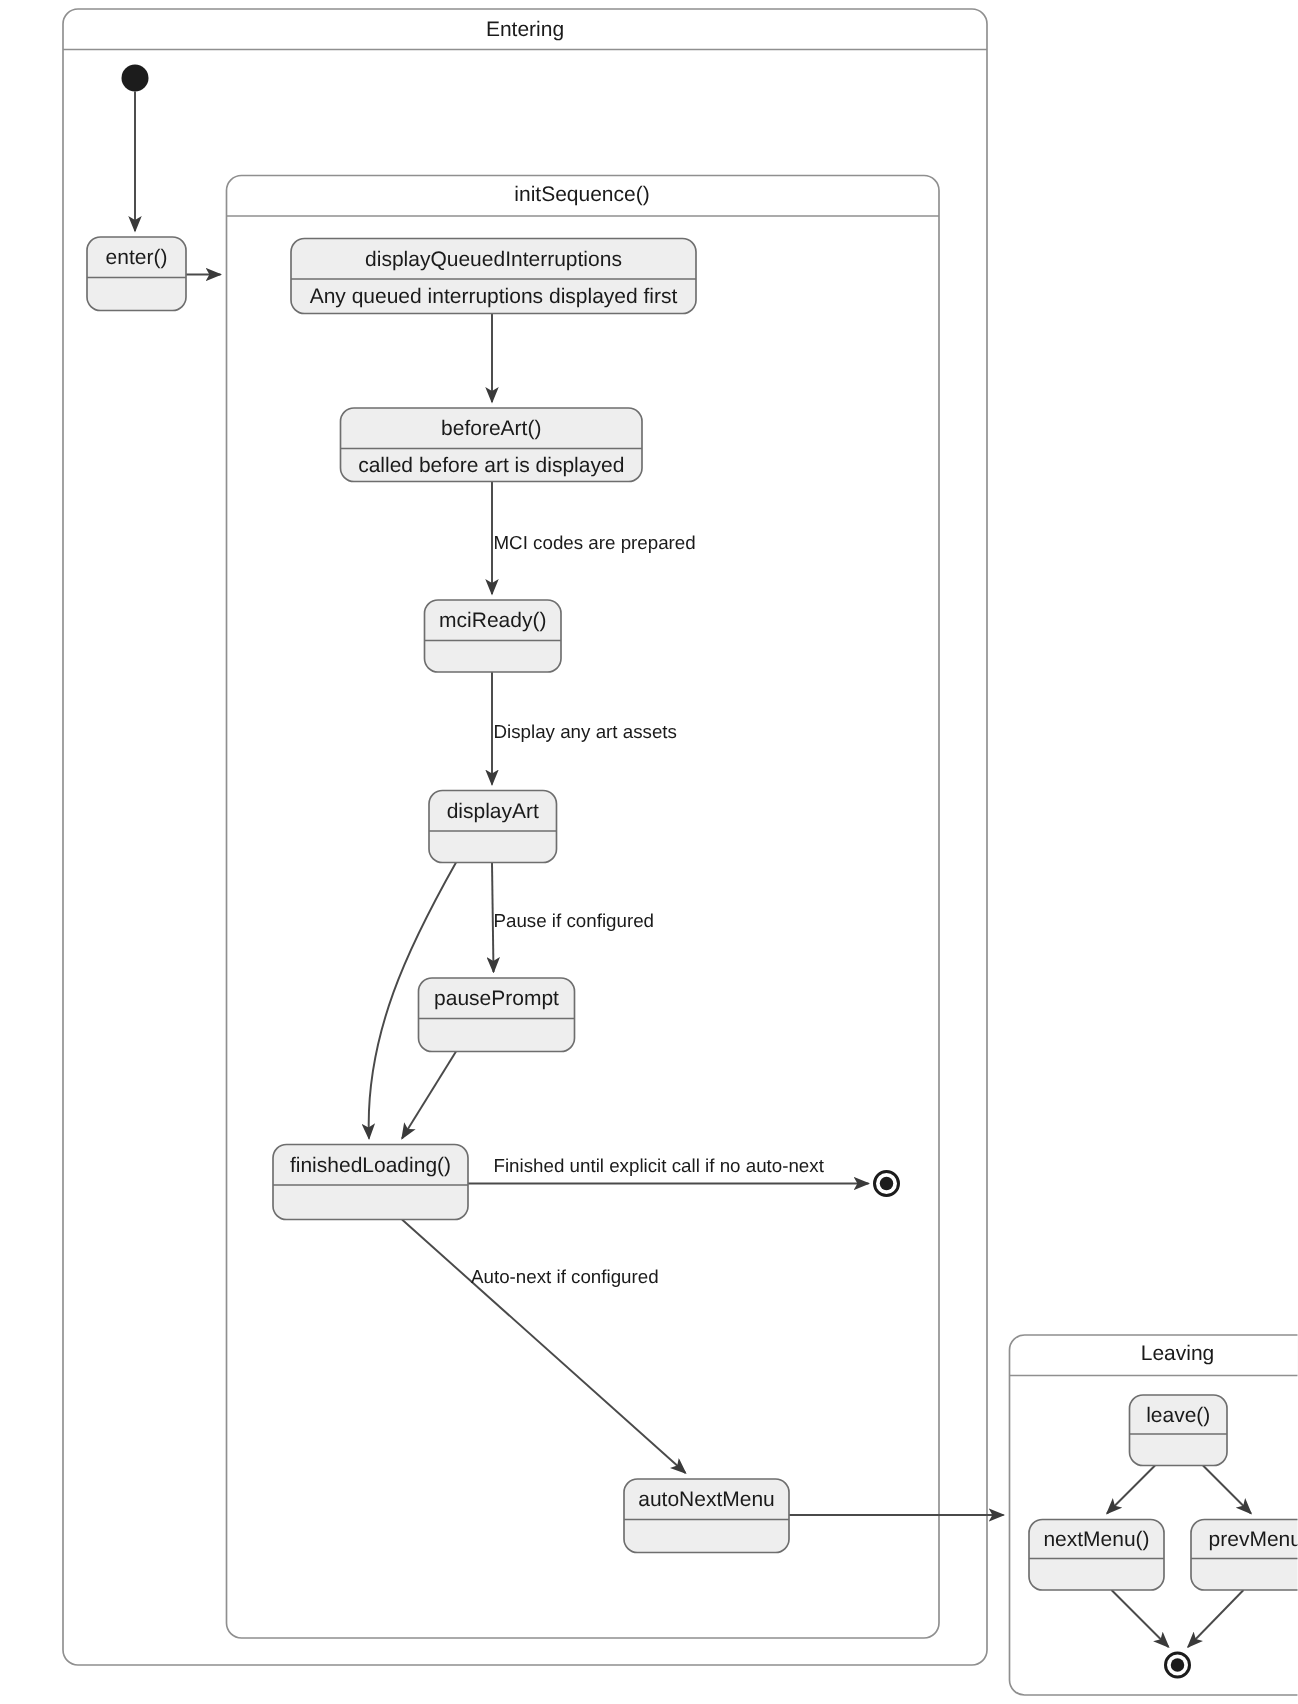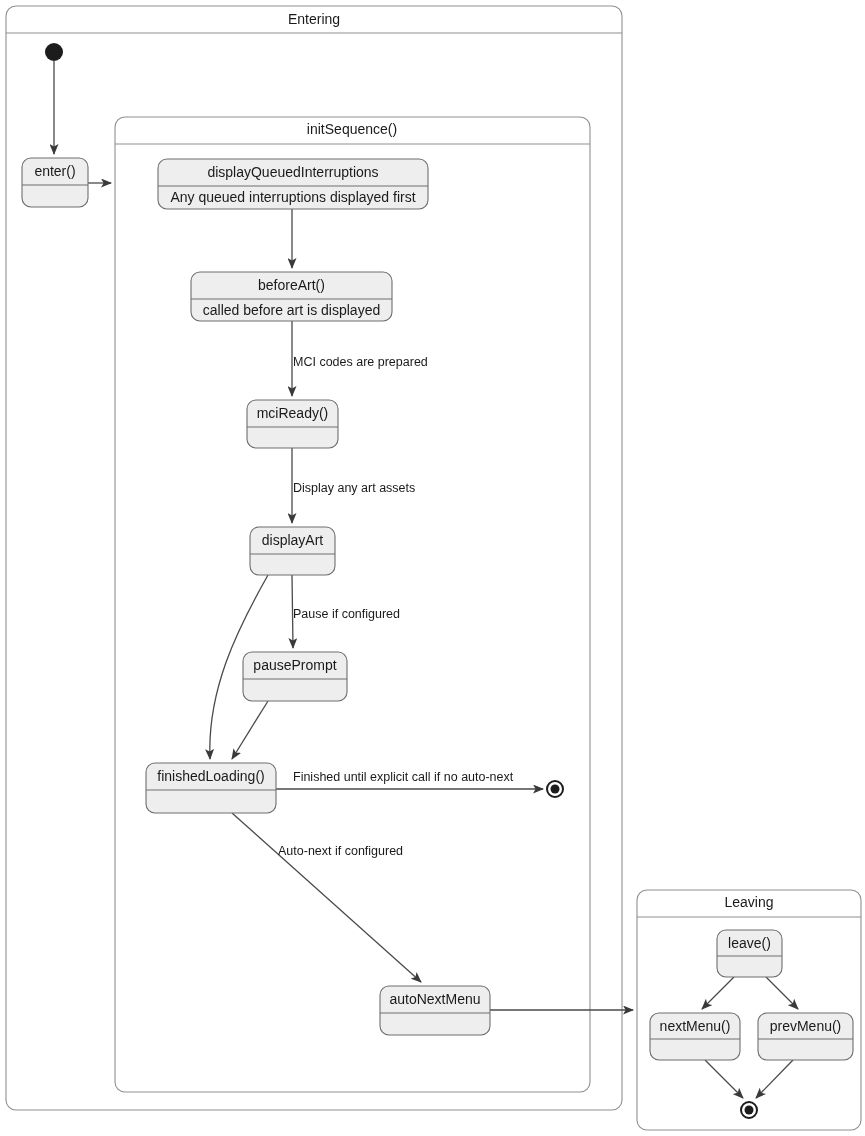--- a/index.html
+++ b/index.html
@@ -10,20 +10,21 @@
   body {
     width: 865px;
     height: 1136px;
     font-family: "Liberation Sans", sans-serif;
     overflow: hidden;
   }
   #diagram-root {
     position: relative;
     width: 797px;
     height: 1136px;
+    padding-left: 36px;
   }
   svg#uml-canvas {
     display: block;
     width: 865px;
     height: 1136px;
   }
   .composite-body {
     fill: #ffffff;
     stroke: #8f8f8f;
     stroke-width: 1.1;

